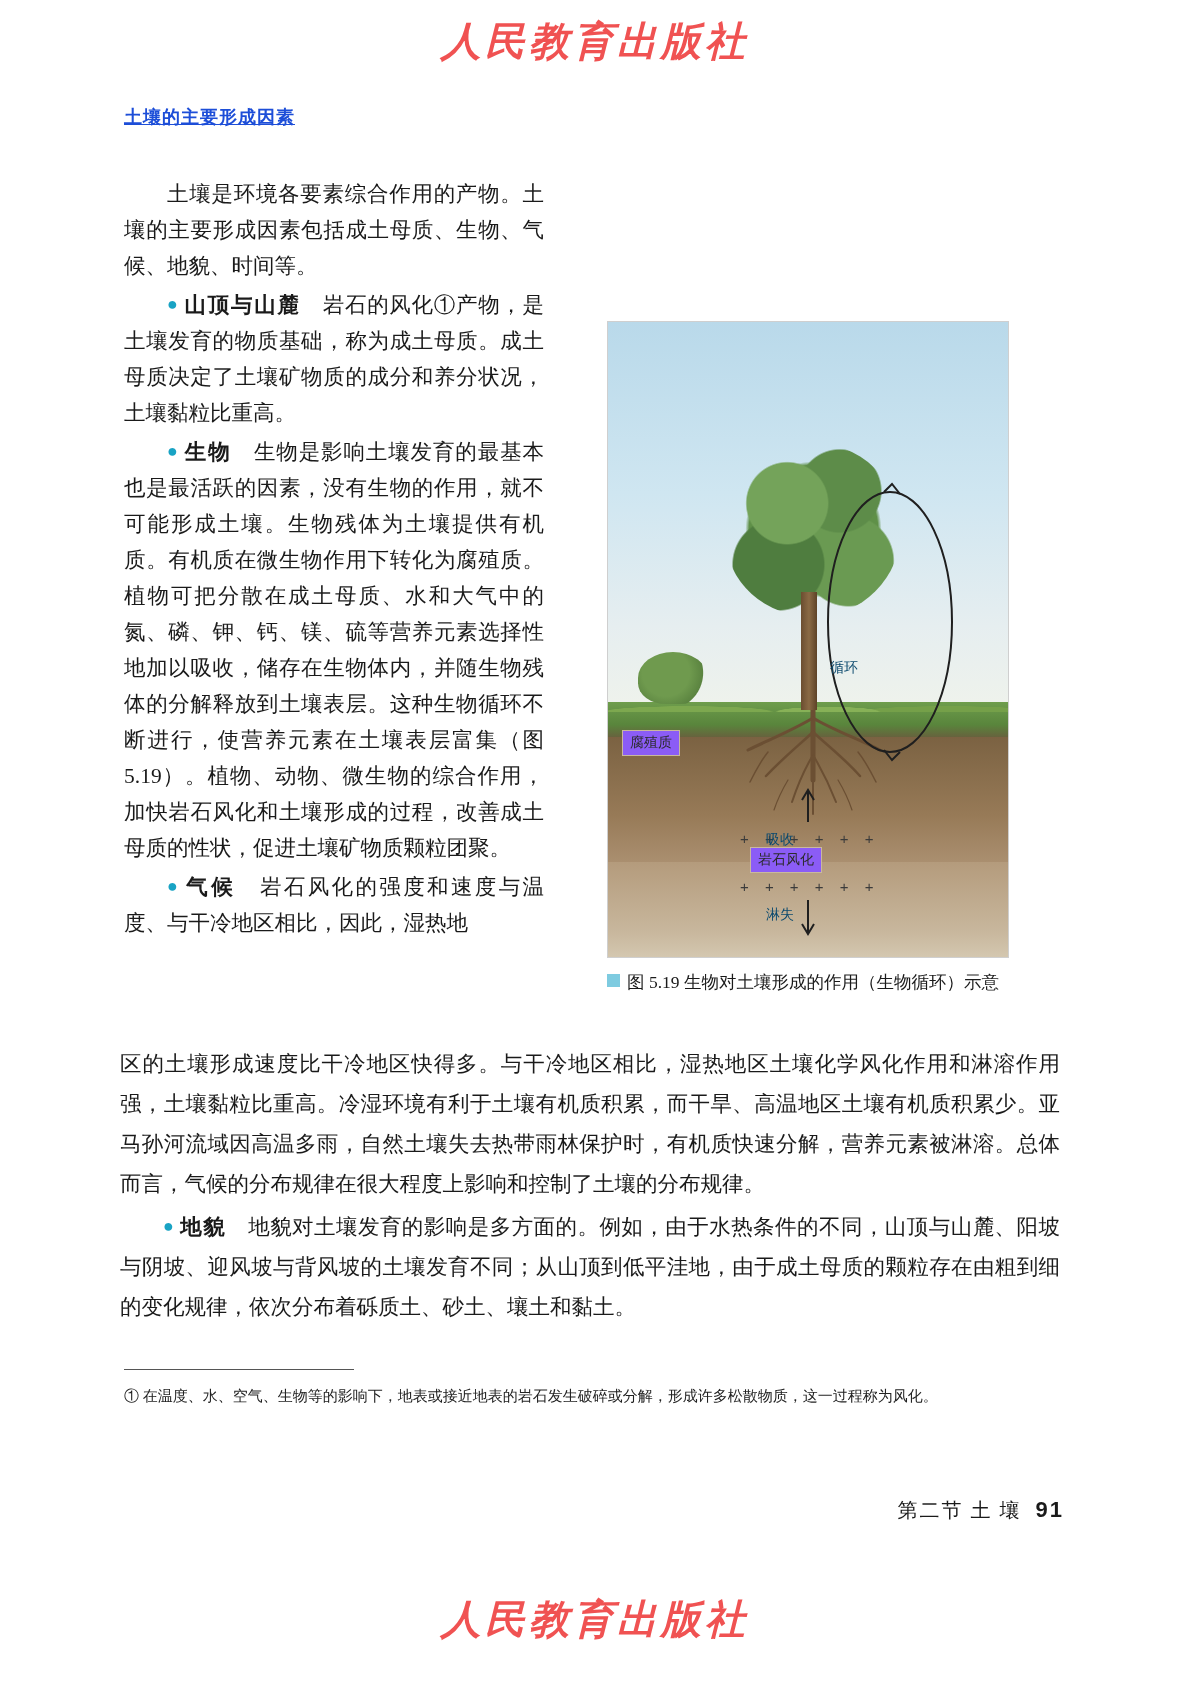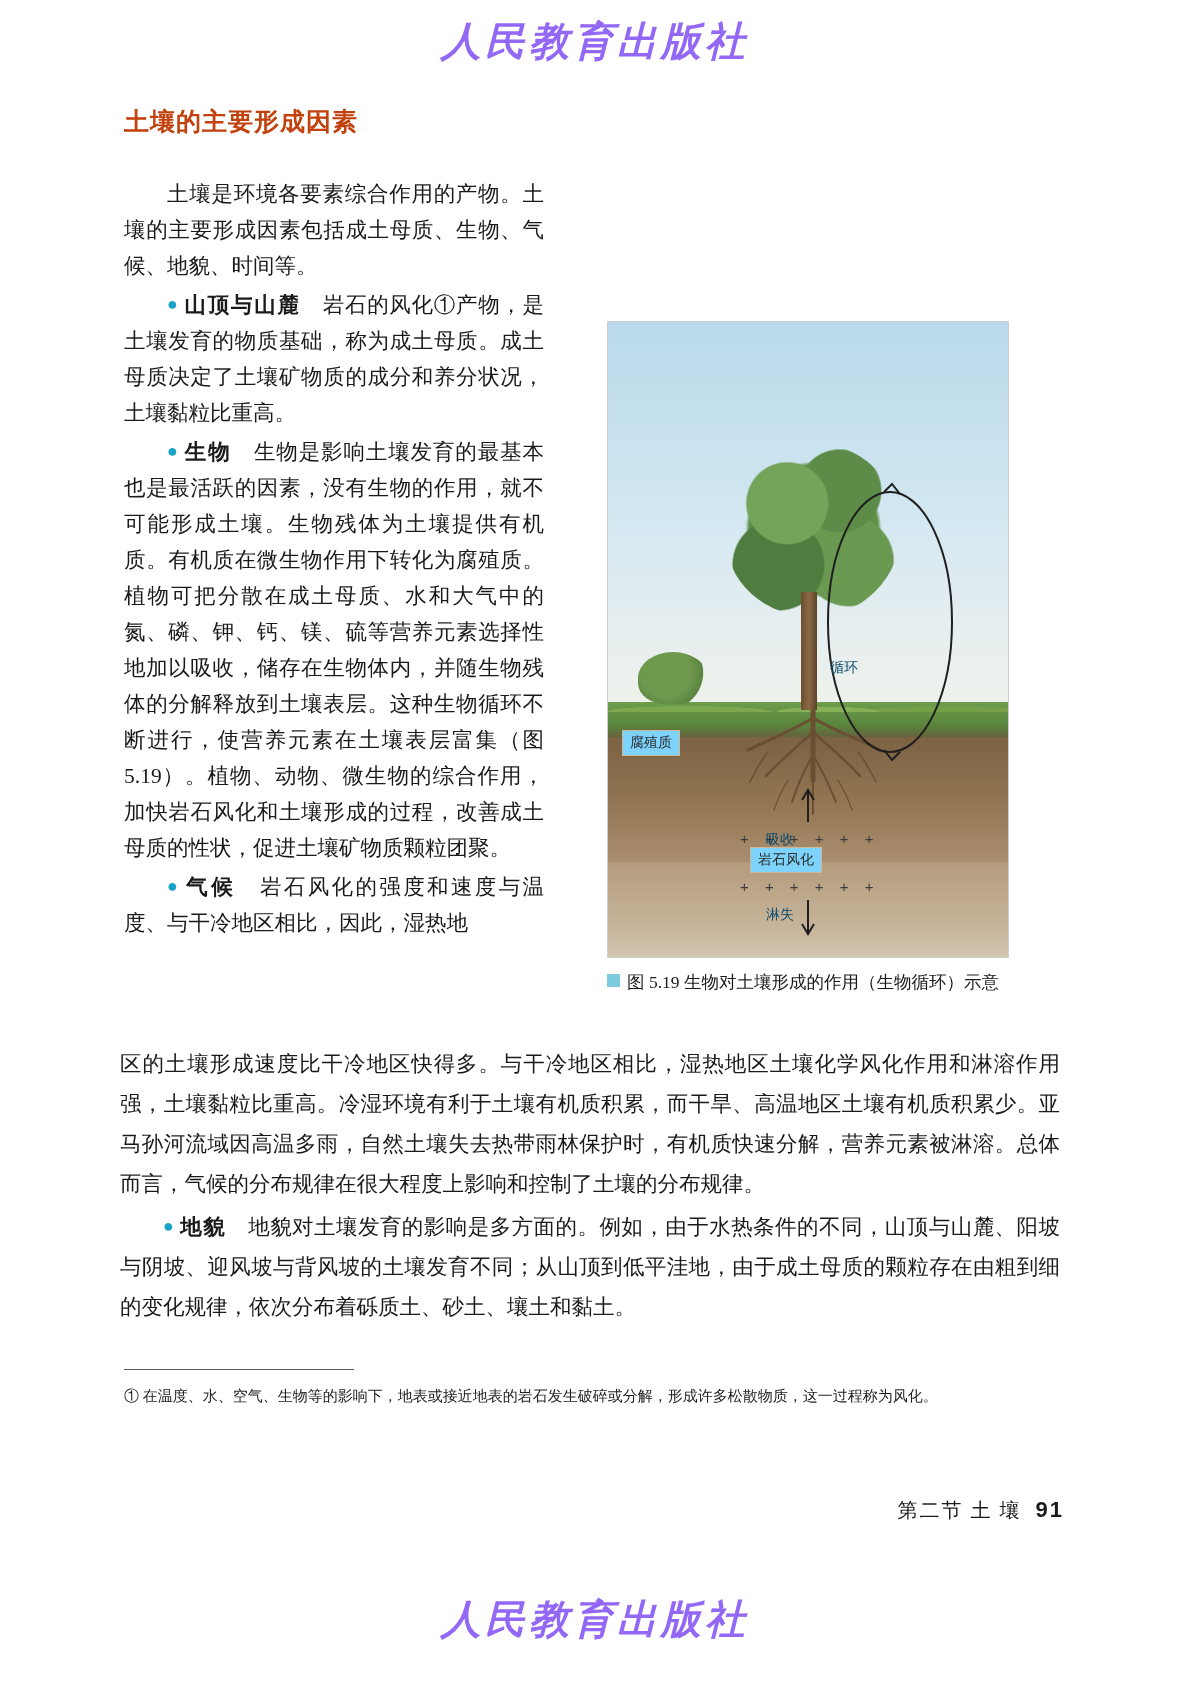--- a/index.html
+++ b/index.html
@@ -20,41 +20,42 @@
     width: 1190px;
     height: 1683px;
   }
 
   
   .publisher-mark {
     position: absolute;
     left: 0;
     width: 1190px;
     text-align: center;
-    color: #8b5cf6;
+    color: #ef4444;
     font-family: "Liberation Serif", serif;
     font-size: 40px;
     font-weight: bold;
     font-style: italic;
     letter-spacing: 4px;
     opacity: 0.92;
   }
   .publisher-top { top: 14px; }
   .publisher-bottom { top: 1592px; }
 
   
   .section-heading {
     position: absolute;
     left: 124px;
     top: 105px;
-    font-size: 25px;
+    font-size: 18px;
     font-weight: bold;
-    color: #c2410c;
+    color: #1d4ed8;
     letter-spacing: 1px;
     font-family: "Liberation Sans", sans-serif;
+    text-decoration: underline;
   }
 
   
   .col-left {
     position: absolute;
     left: 124px;
     top: 176px;
     width: 420px;
     font-size: 21.5px;
     line-height: 36px;
@@ -156,21 +157,21 @@
   }
   .roots {
     position: absolute;
     left: 120px;
     top: 388px;
     width: 170px;
     height: 120px;
   }
   .figure-label {
     position: absolute;
-    background: #7dd3fc;
+    background: #8b5cf6;
     border: 1px solid #c9b89e;
     font-family: "Liberation Sans", sans-serif;
     font-size: 14px;
     color: #2b2b2b;
     padding: 3px 7px;
     white-space: nowrap;
   }
   .label-humus { left: 14px; top: 408px; }
   .label-weathering { left: 142px; top: 525px; }
   .label-plain {

